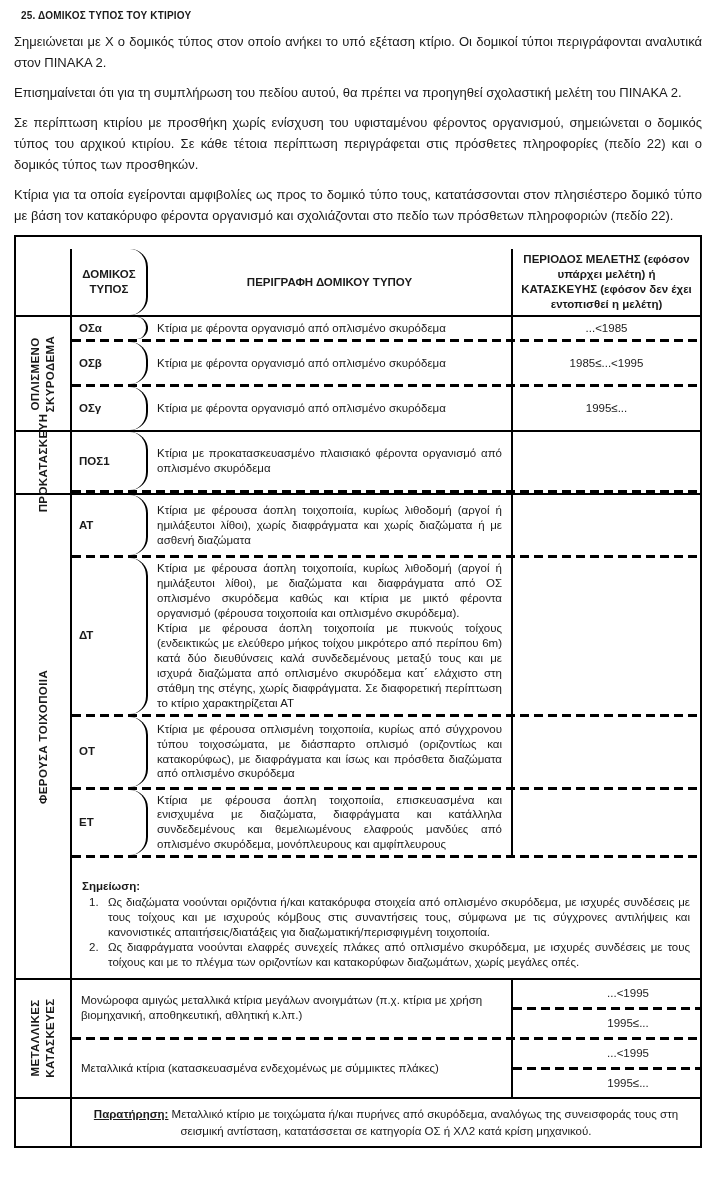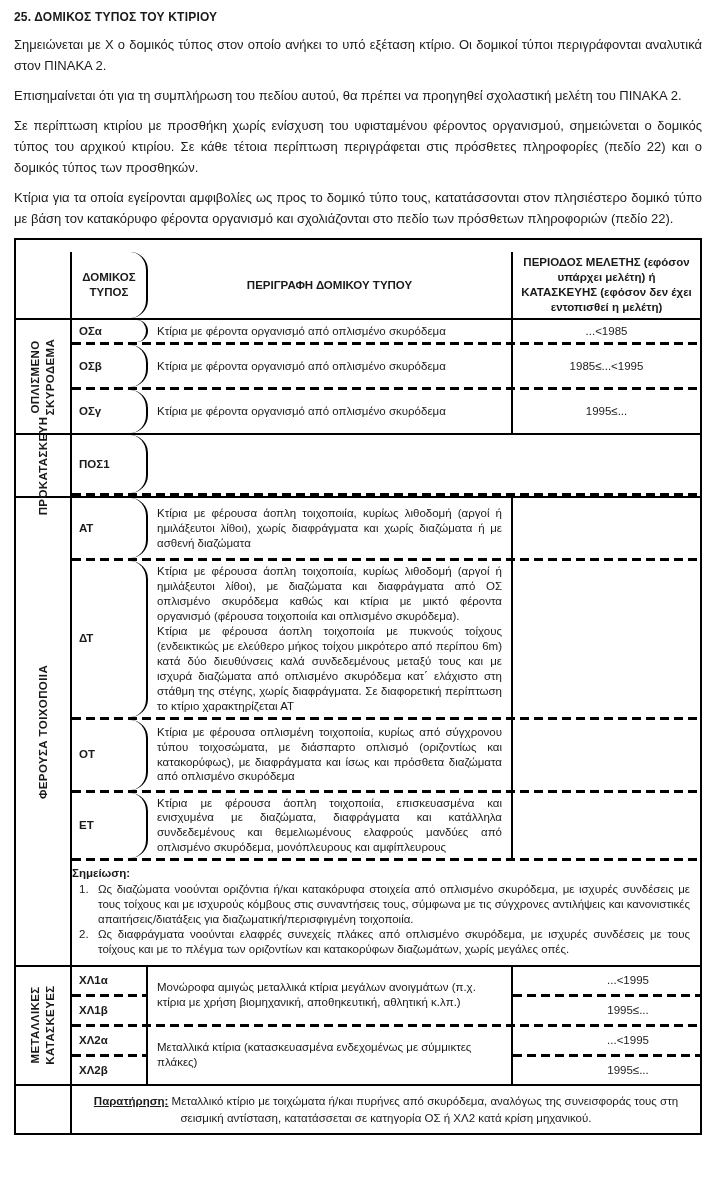--- a/index.html
+++ b/index.html
@@ -11,22 +11,22 @@
   html,body{ background:#ffffff; }
   body{
     width:716px;
     font-family:"Liberation Sans","DejaVu Sans",sans-serif;
     color:var(--text,#1a1a1a);
   }
   .page{ padding:8px 14px 10px 14px; }
 
   
   .doc-title{
-    font-size:12px; font-weight:bold; letter-spacing:.2px;
-    margin:2px 0 10px 0;
+    font-size:10px; font-weight:bold; letter-spacing:.2px;
+    margin:2px 0 10px 7px;
   }
   .body-par{
     font-size:13px; line-height:1.62; text-align:justify;
     margin-bottom:9px;
   }
 
   
   .rvs-table{
     margin-top:5px;
     border:2px solid var(--border,#000);
@@ -70,21 +70,21 @@
   
   .sub-block{ display:flex; align-items:stretch; flex:1 0 auto; }
   .sub-col{ display:flex; flex-direction:column; }
   .sub-type{ width:76px; flex:none; border-right:2px solid var(--border,#000); }
   .sub-period{ width:187px; flex:none; }
   .mini-cell{ flex:1 0 auto; display:flex; align-items:center; padding:3px 7px; min-height:27px; }
   .mini-type{ font-weight:bold; }
   .mini-period{ justify-content:center; text-align:left;margin-left:43px; }
 
   
-  .note-cell{ padding:5px 10px 8px 0; flex:1 0 auto; }
+  .note-cell{ padding:5px 10px 8px 10px; flex:1 0 auto;margin-top:16px; }
   .note-title{ font-weight:bold; margin-bottom:1px; }
   .note-item{ display:flex; }
   .note-num{ width:26px; flex:none; padding-left:7px; }
   .note-text{ flex:1; text-align:justify; }
 
   
   .remark-cell{
     flex:1; padding:7px 14px; text-align:center; line-height:1.45;
     display:flex; align-items:flex-start;
   }
@@ -148,20 +148,23 @@
 
     <div class="g-row">
       <div class="c-group">
         <div class="vlabel">
           <span>ΠΡΟΚΑΤΑΣΚΕΥΗ</span>
         </div>
       </div>
       <div class="g-body">
         <div class="t-row" style="min-height:58px">
           <div class="c-type">ΠΟΣ1</div>
+          <div class="c-desc">
+              <div class="desc-text">Κτίρια με προκατασκευασμένο πλαισιακό φέροντα οργανισμό από οπλισμένο σκυρόδεμα</div>
+            </div>
           <div class="c-period"></div>
         </div>
         <div class="dash"></div>
       </div>
     </div>
 
     <div class="g-row">
       <div class="c-group">
         <div class="vlabel">
           <span>ΦΕΡΟΥΣΑ ΤΟΙΧΟΠΟΙΙΑ</span>
@@ -219,41 +222,31 @@
 
     <div class="g-row">
       <div class="c-group">
         <div class="vlabel">
           <span>ΜΕΤΑΛΛΙΚΕΣ</span>
           <span>ΚΑΤΑΣΚΕΥΕΣ</span>
         </div>
       </div>
       <div class="g-body">
         <div class="sub-block">
-          <div class="sub-col sub-type">
-            <div class="mini-cell mini-type">ΧΛ1α</div>
-            <div class="dash"></div>
-            <div class="mini-cell mini-type">ΧΛ1β</div>
-          </div>
           <div class="c-desc">
               <div class="desc-text left">Μονώροφα αμιγώς μεταλλικά κτίρια μεγάλων ανοιγμάτων (π.χ. κτίρια με χρήση βιομηχανική, αποθηκευτική, αθλητική κ.λπ.)</div>
             </div>
           <div class="sub-col sub-period">
             <div class="mini-cell mini-period">...&lt;1995</div>
             <div class="dash"></div>
             <div class="mini-cell mini-period">1995≤...</div>
           </div>
         </div>
         <div class="dash"></div>
         <div class="sub-block">
-          <div class="sub-col sub-type">
-            <div class="mini-cell mini-type">ΧΛ2α</div>
-            <div class="dash"></div>
-            <div class="mini-cell mini-type">ΧΛ2β</div>
-          </div>
           <div class="c-desc">
               <div class="desc-text left">Μεταλλικά κτίρια (κατασκευασμένα ενδεχομένως με σύμμικτες πλάκες)</div>
             </div>
           <div class="sub-col sub-period">
             <div class="mini-cell mini-period">...&lt;1995</div>
             <div class="dash"></div>
             <div class="mini-cell mini-period">1995≤...</div>
           </div>
         </div>
       </div>

